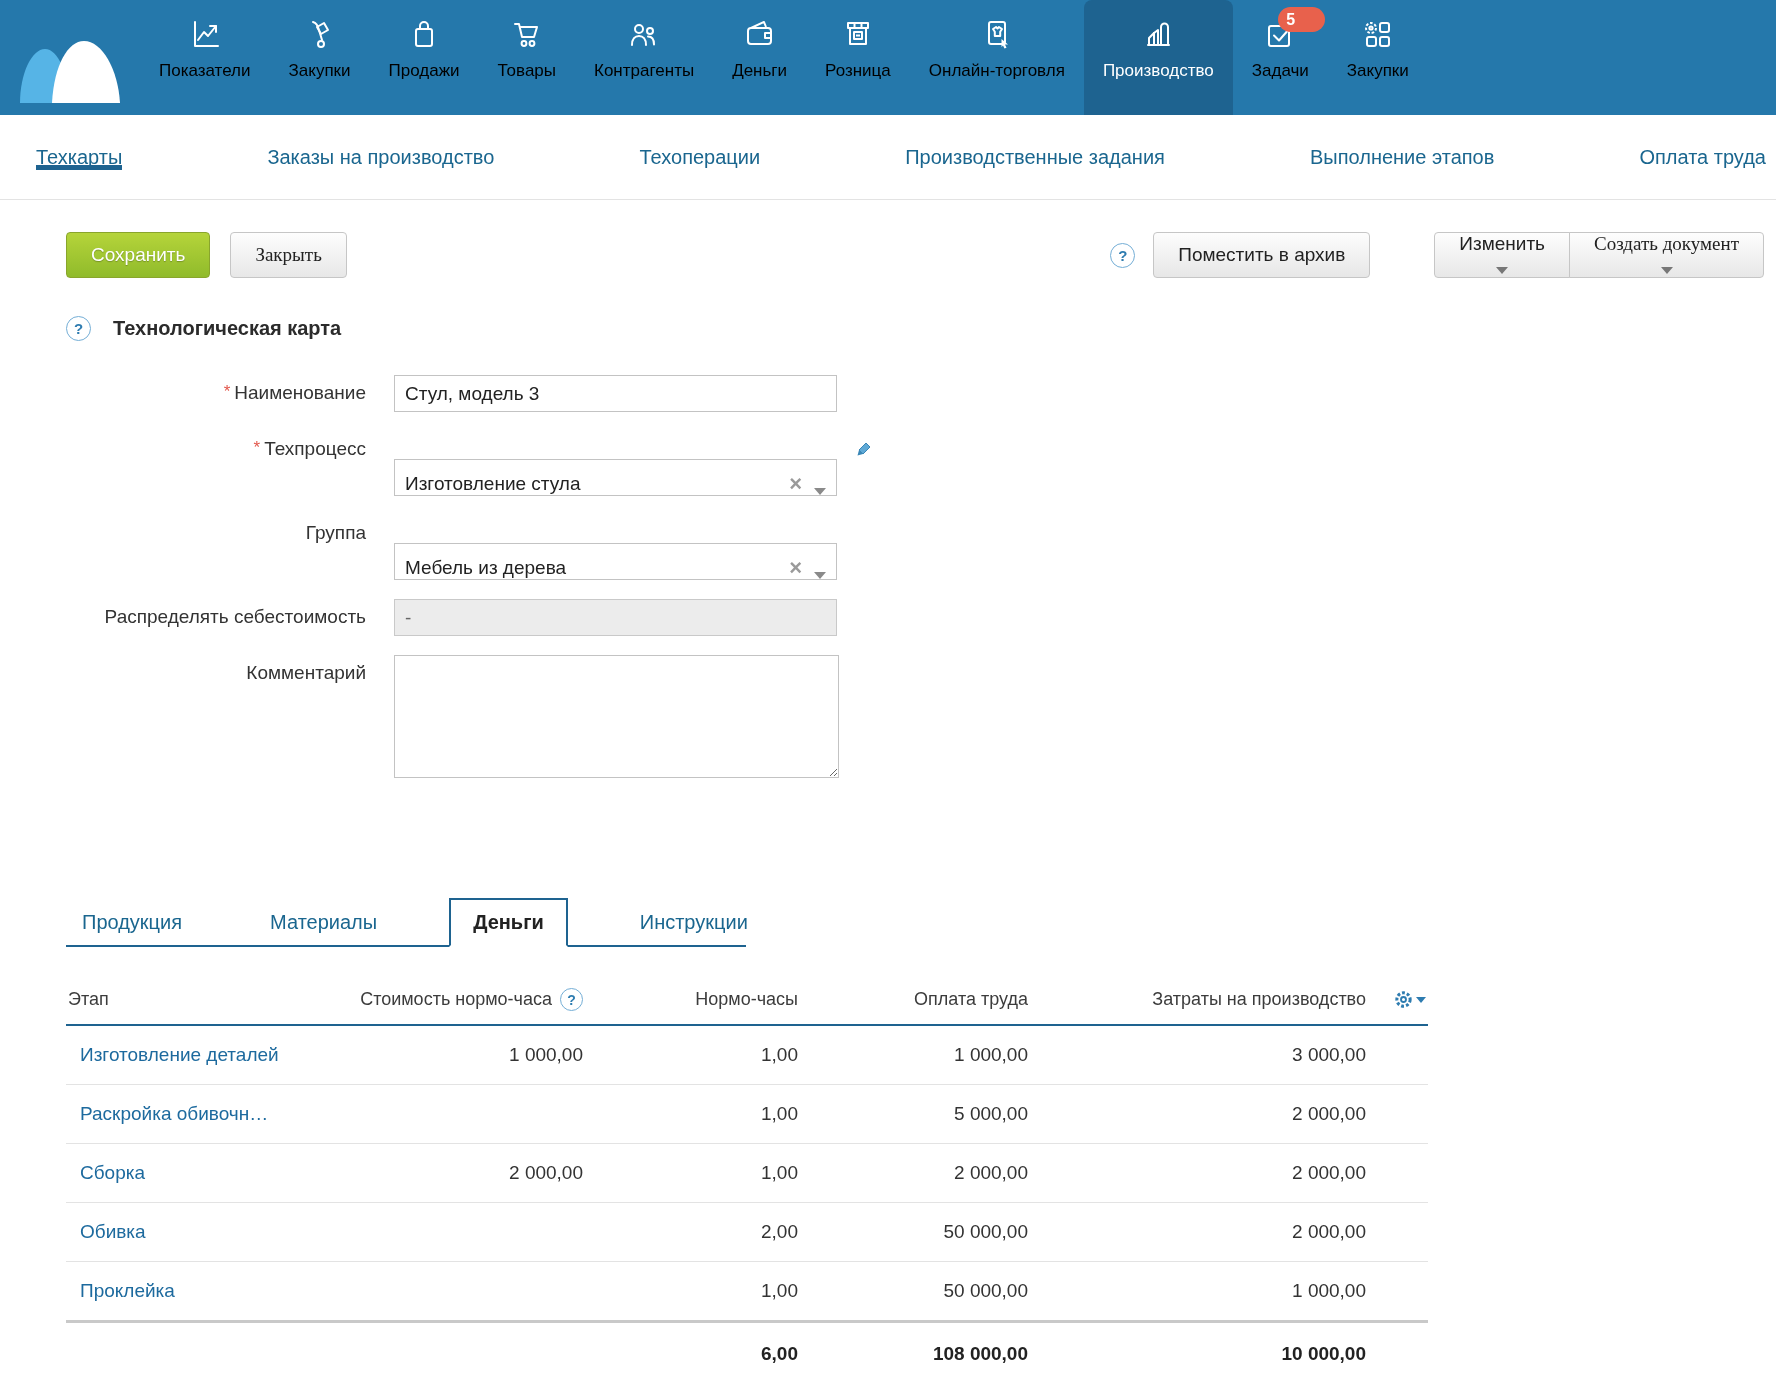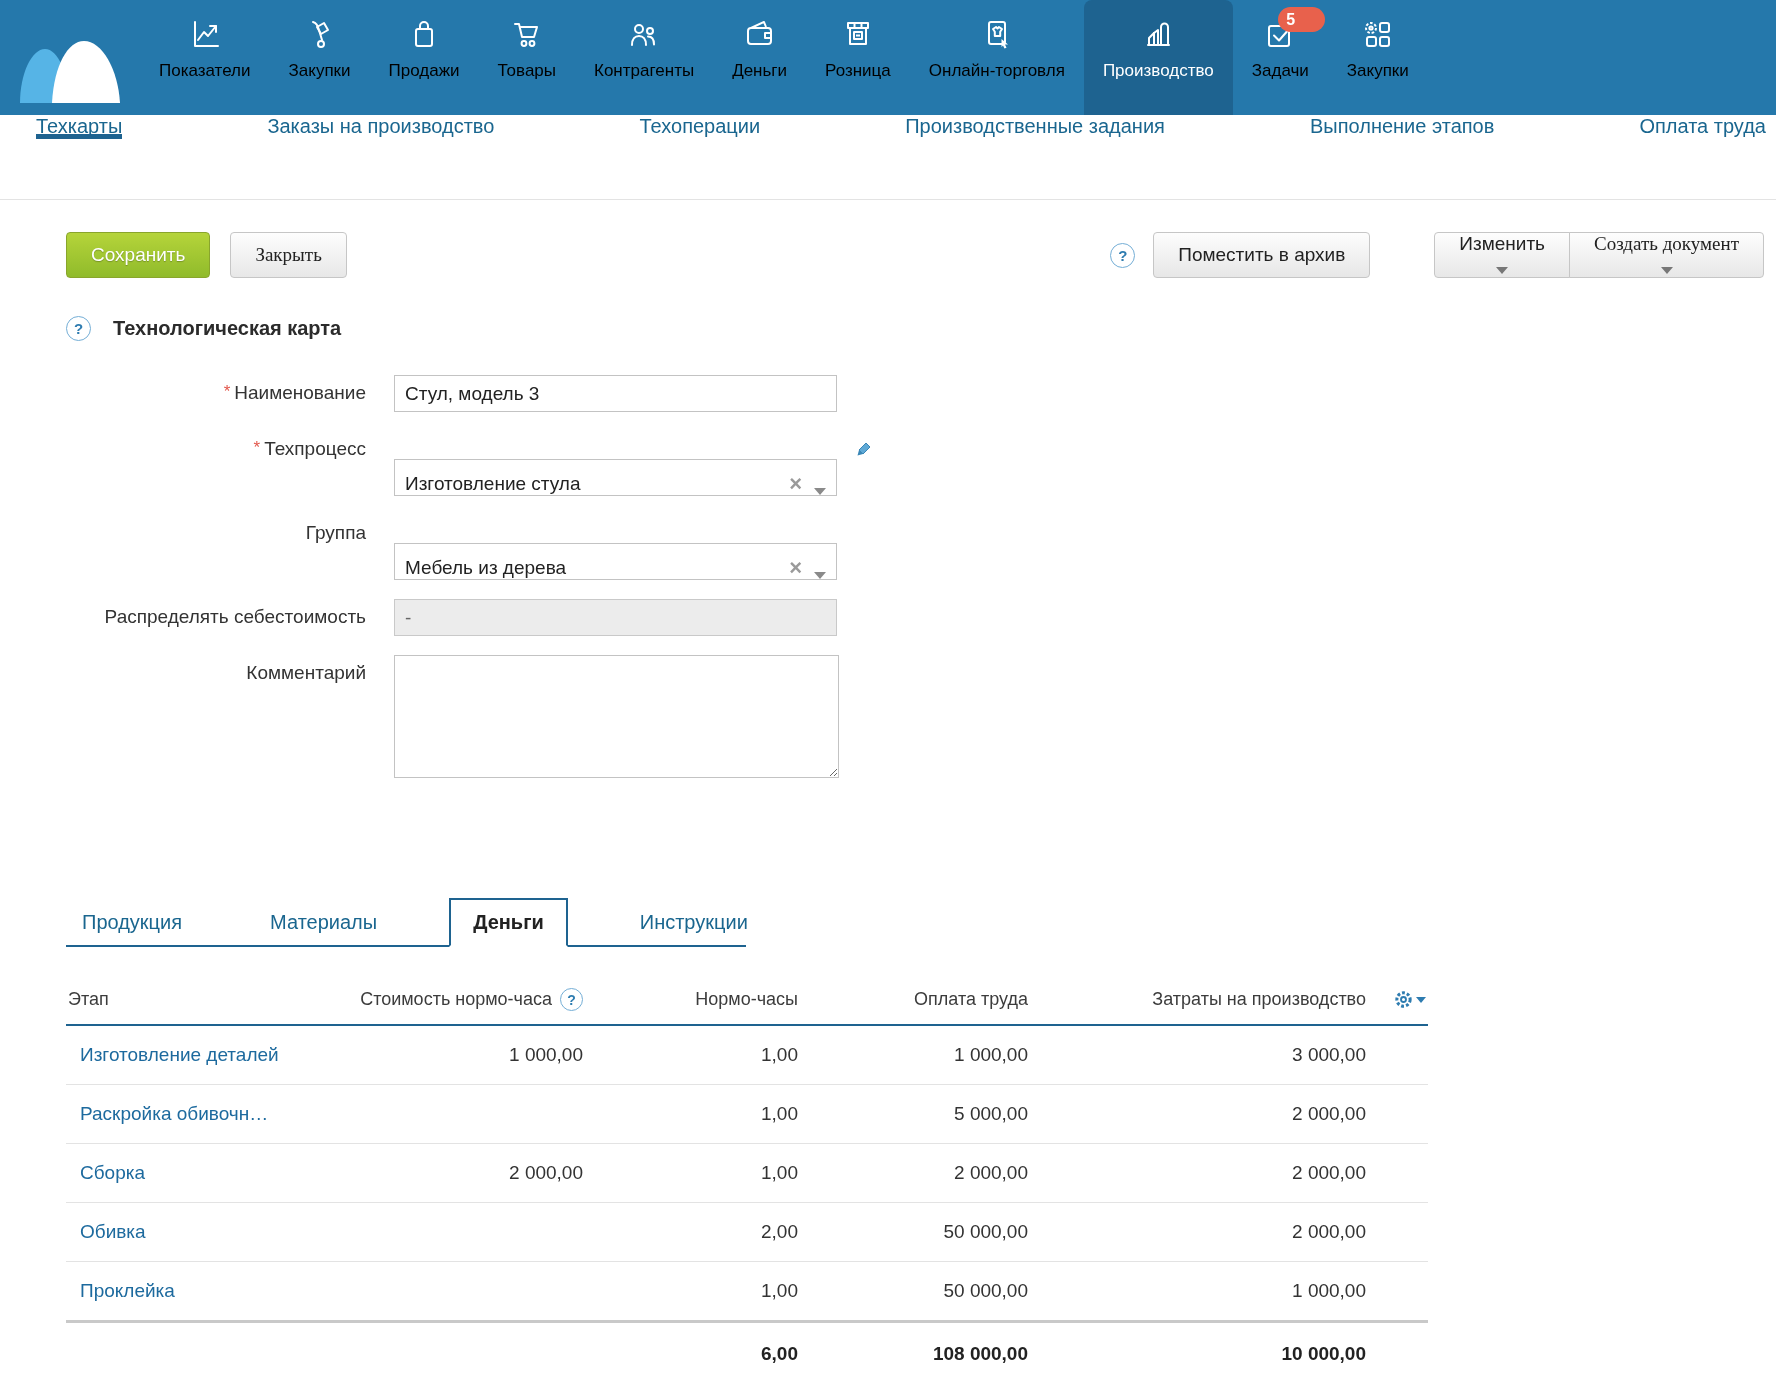--- a/index.html
+++ b/index.html
@@ -14,21 +14,21 @@
               padding:16px 19px 0 19px; cursor:pointer; }
   .nav-item.active { background:#1e6390; border-radius:8px 8px 0 0; }
   .nav-icon { height:38px; display:flex; align-items:center; }
   .nav-label { margin-top:7px; font-size:17px; color:#000000; white-space:nowrap; }
   .nav-item.active .nav-label { color:#fff; }
   .nav-badge { position:absolute; top:7px; left:50%; margin-left:-2px; min-width:47px; height:25px;
                background:#e8614c; border-radius:13px; color:#fff; font-size:16px; font-weight:bold;
                line-height:25px; padding-left:8px; text-align:left; }
 
   
-  .subnav { height:85px; border-bottom:1px solid #e3e3e3; display:flex; align-items:flex-start;
+  .subnav { height:85px; border-bottom:1px solid #e3e3e3; display:flex; align-items:center;
             justify-content:space-between; padding:0 10px 0 36px; }
   .subnav-item { position:relative; display:flex; align-items:center; font-size:20px;
                  color:#1a668f; text-decoration:none; cursor:pointer; white-space:nowrap; }
   .subnav-item.active::after { content:""; position:absolute; left:0; right:0; bottom:-1px;
                                height:5px; background:#1e6390; }
 
   
   .toolbar { display:flex; align-items:center; margin:32px 12px 0 66px; }
   .btn { height:46px; font-size:19px; border-radius:4px; padding:0 24px; cursor:pointer;
          font-family:inherit; display:inline-flex; align-items:center; gap:12px; }

